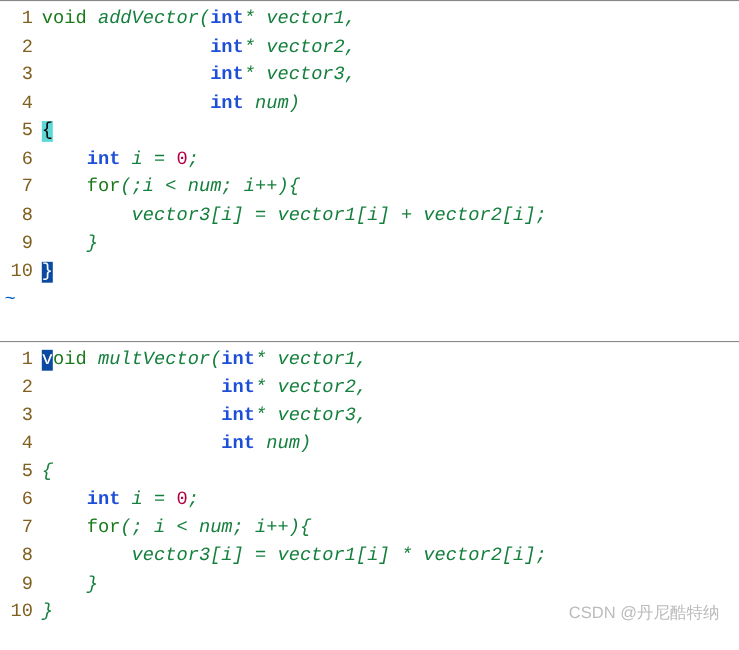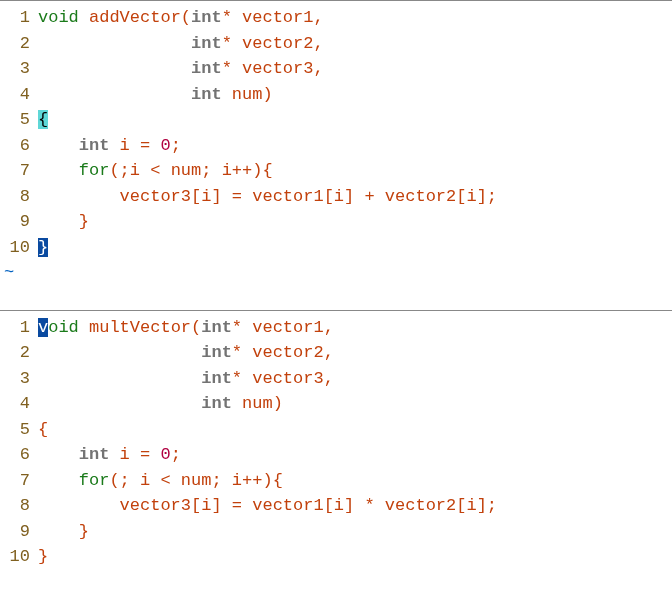--- a/index.html
+++ b/index.html
@@ -23,23 +23,23 @@
   }
   .lineno {
     text-align: right;
     width: 30px;
     padding-right: 8px;
     color: #806020;
     user-select: none;
   }
   .code { flex: 1; }
   .kw { color: #1a7a1a; font-weight: normal; }
-  .type { color: #737373; font-weight: bold; }
+  .type { color: #1d4ed8; font-weight: bold; }
   .num { color: #b00040; }
-  .txt { color: #c2410c; }
+  .txt { color: #15803d; font-style: italic; }
   .hl-cyan { background: #5fd7d7; color: #000; }
   .cursor-brace { background: #0a4aa0; color: #fff; }
   .cursor-v { background: #0a4aa0; color: #fff; }
   .tilde { color: #0060c0; padding-left: 4px; }
   .gap { height: 20px; background: #fff; }
   .watermark {
     position: absolute;
     right: 18px;
     bottom: 4px;
     color: #bbb;
@@ -70,13 +70,14 @@
   <div class="line"><span class="lineno">1</span><span class="code"><span class="kw"><span class="cursor-v">v</span><span>oid</span></span><span class="txt"> multVector(</span><span class="type">int</span><span class="txt">*</span><span class="txt"> vector1,</span></span></div>
   <div class="line"><span class="lineno">2</span><span class="code"><span class="txt">                </span><span class="type">int</span><span class="txt">*</span><span class="txt"> vector2,</span></span></div>
   <div class="line"><span class="lineno">3</span><span class="code"><span class="txt">                </span><span class="type">int</span><span class="txt">*</span><span class="txt"> vector3,</span></span></div>
   <div class="line"><span class="lineno">4</span><span class="code"><span class="txt">                </span><span class="type">int</span><span class="txt"> num)</span></span></div>
   <div class="line"><span class="lineno">5</span><span class="code"><span class="txt">{</span></span></div>
   <div class="line"><span class="lineno">6</span><span class="code"><span class="txt">    </span><span class="type">int</span><span class="txt"> i = </span><span class="num">0</span><span class="txt">;</span></span></div>
   <div class="line"><span class="lineno">7</span><span class="code"><span class="txt">    </span><span class="kw">for</span><span class="txt">(; i &lt; num; i++){</span></span></div>
   <div class="line"><span class="lineno">8</span><span class="code"><span class="txt">        vector3[i] = vector1[i] * vector2[i];</span></span></div>
   <div class="line"><span class="lineno">9</span><span class="code"><span class="txt">    }</span></span></div>
   <div class="line"><span class="lineno">10</span><span class="code"><span class="txt">}</span></span></div>
+  <div class="watermark">CSDN @丹尼酷特纳</div>
 </div>
 
 </body></html>

